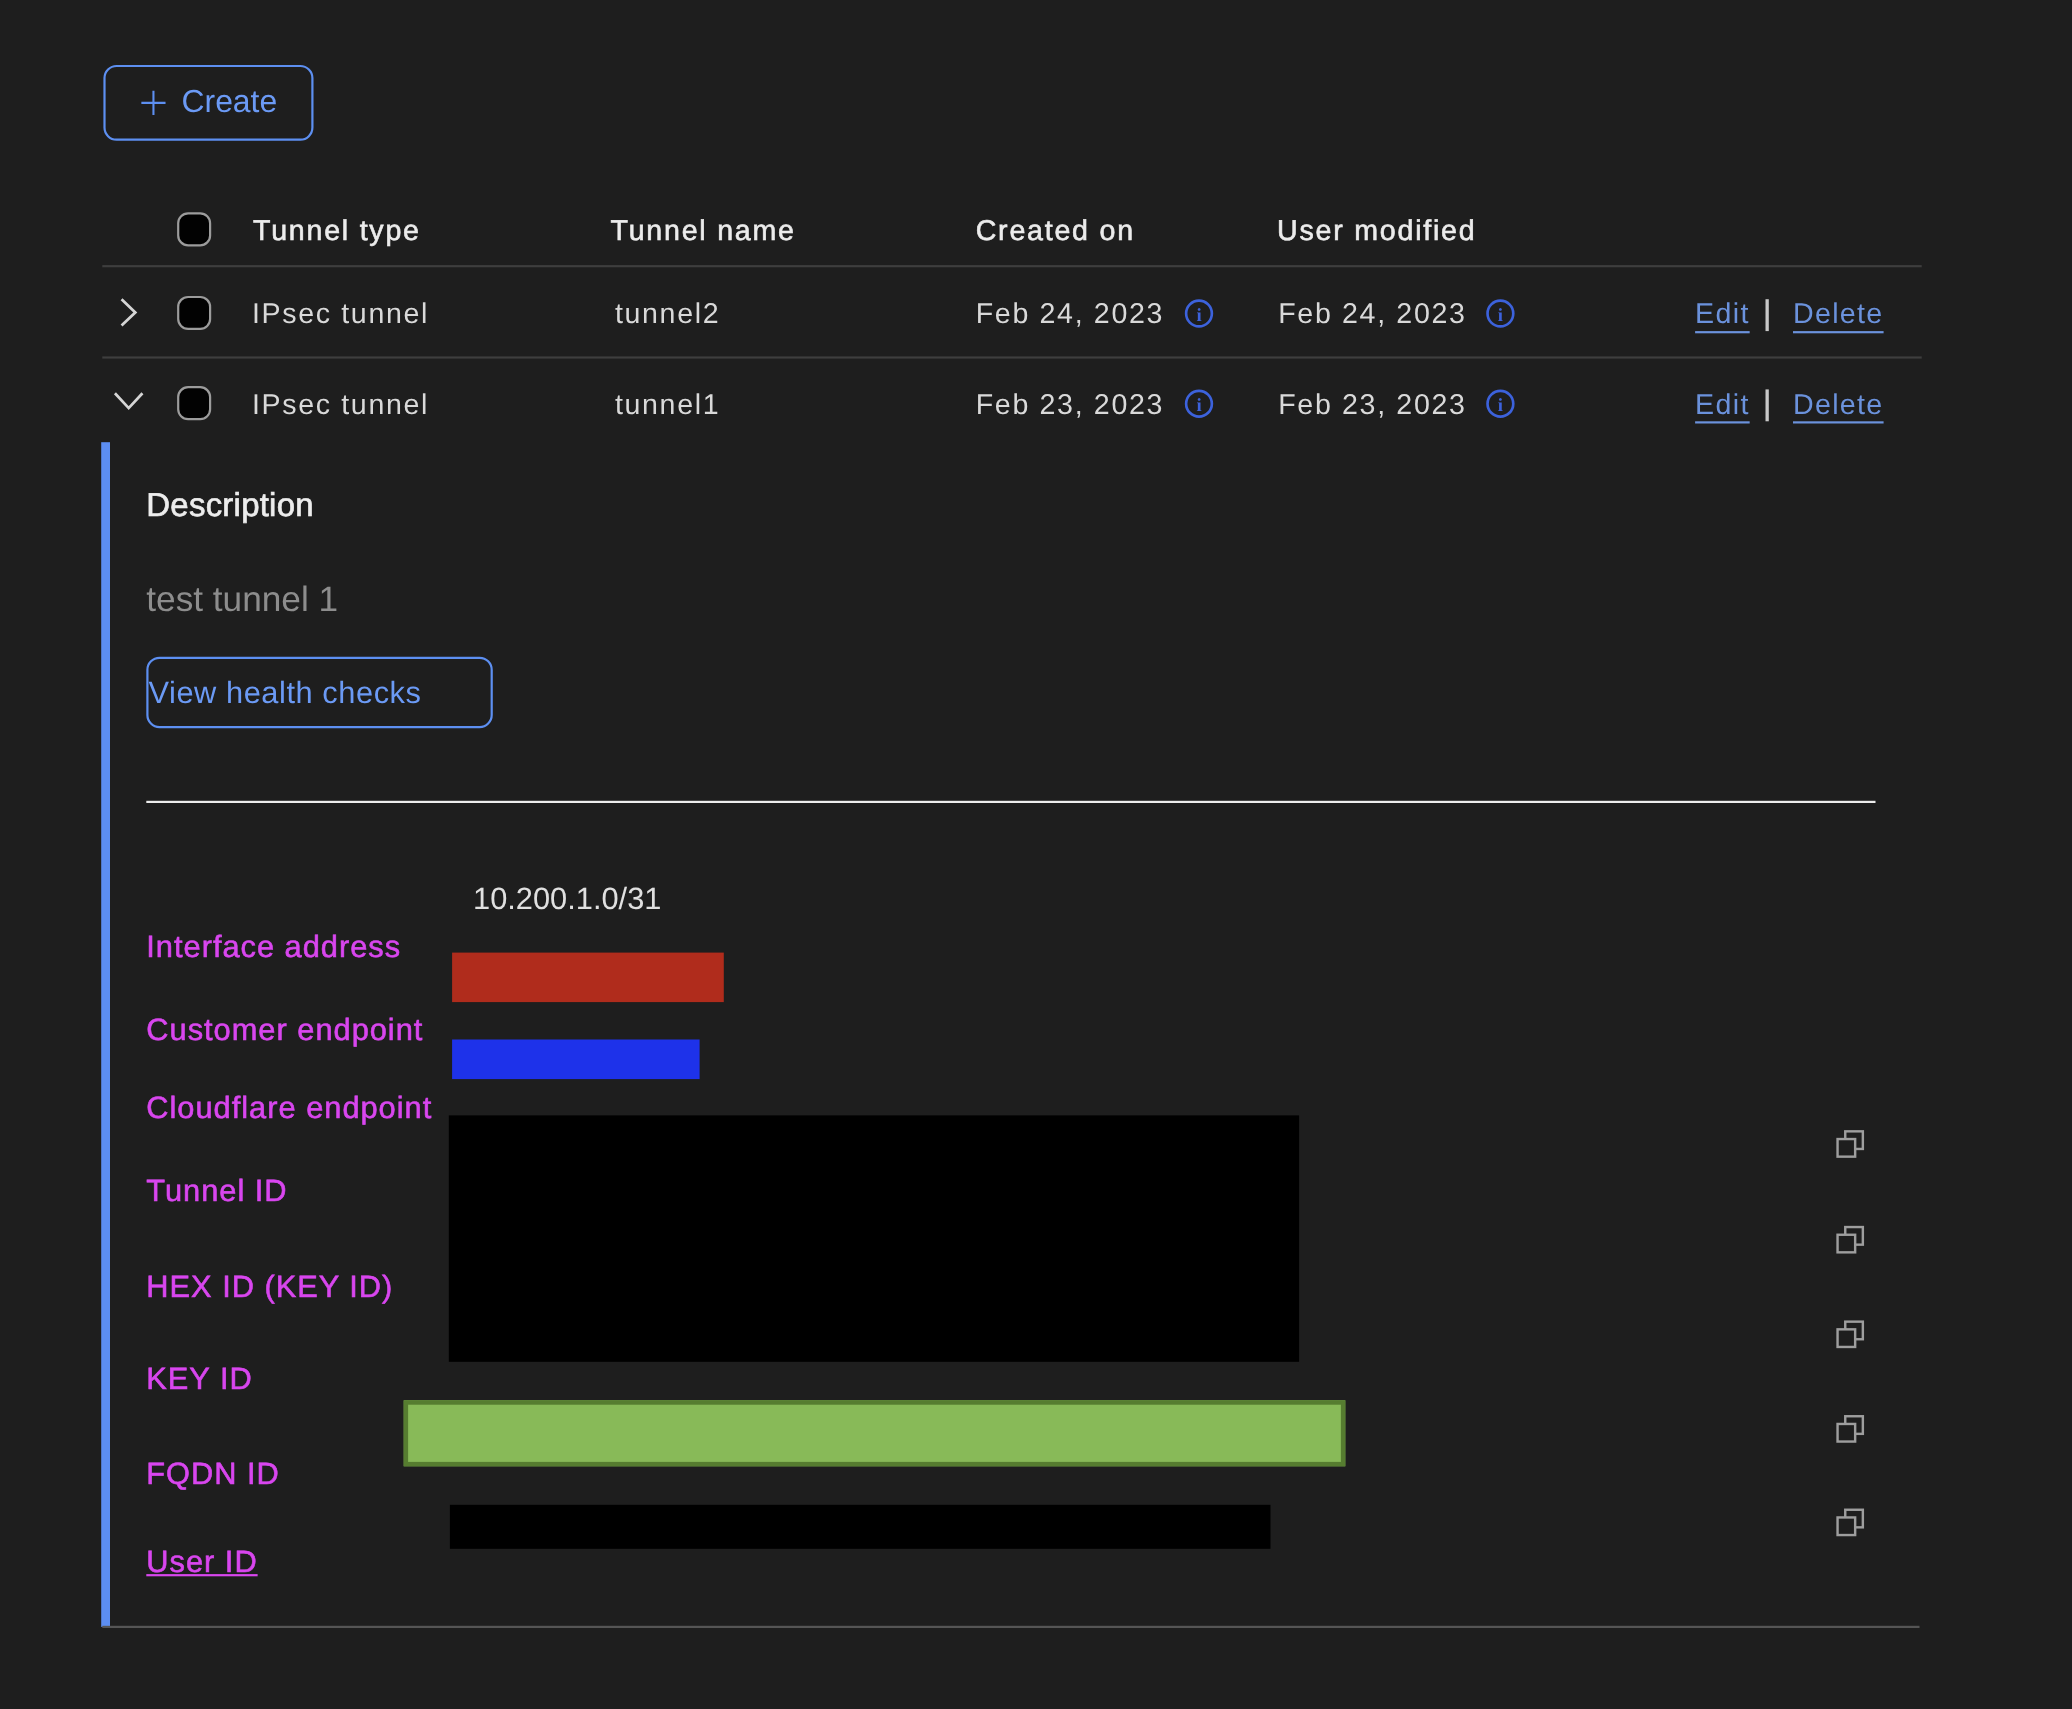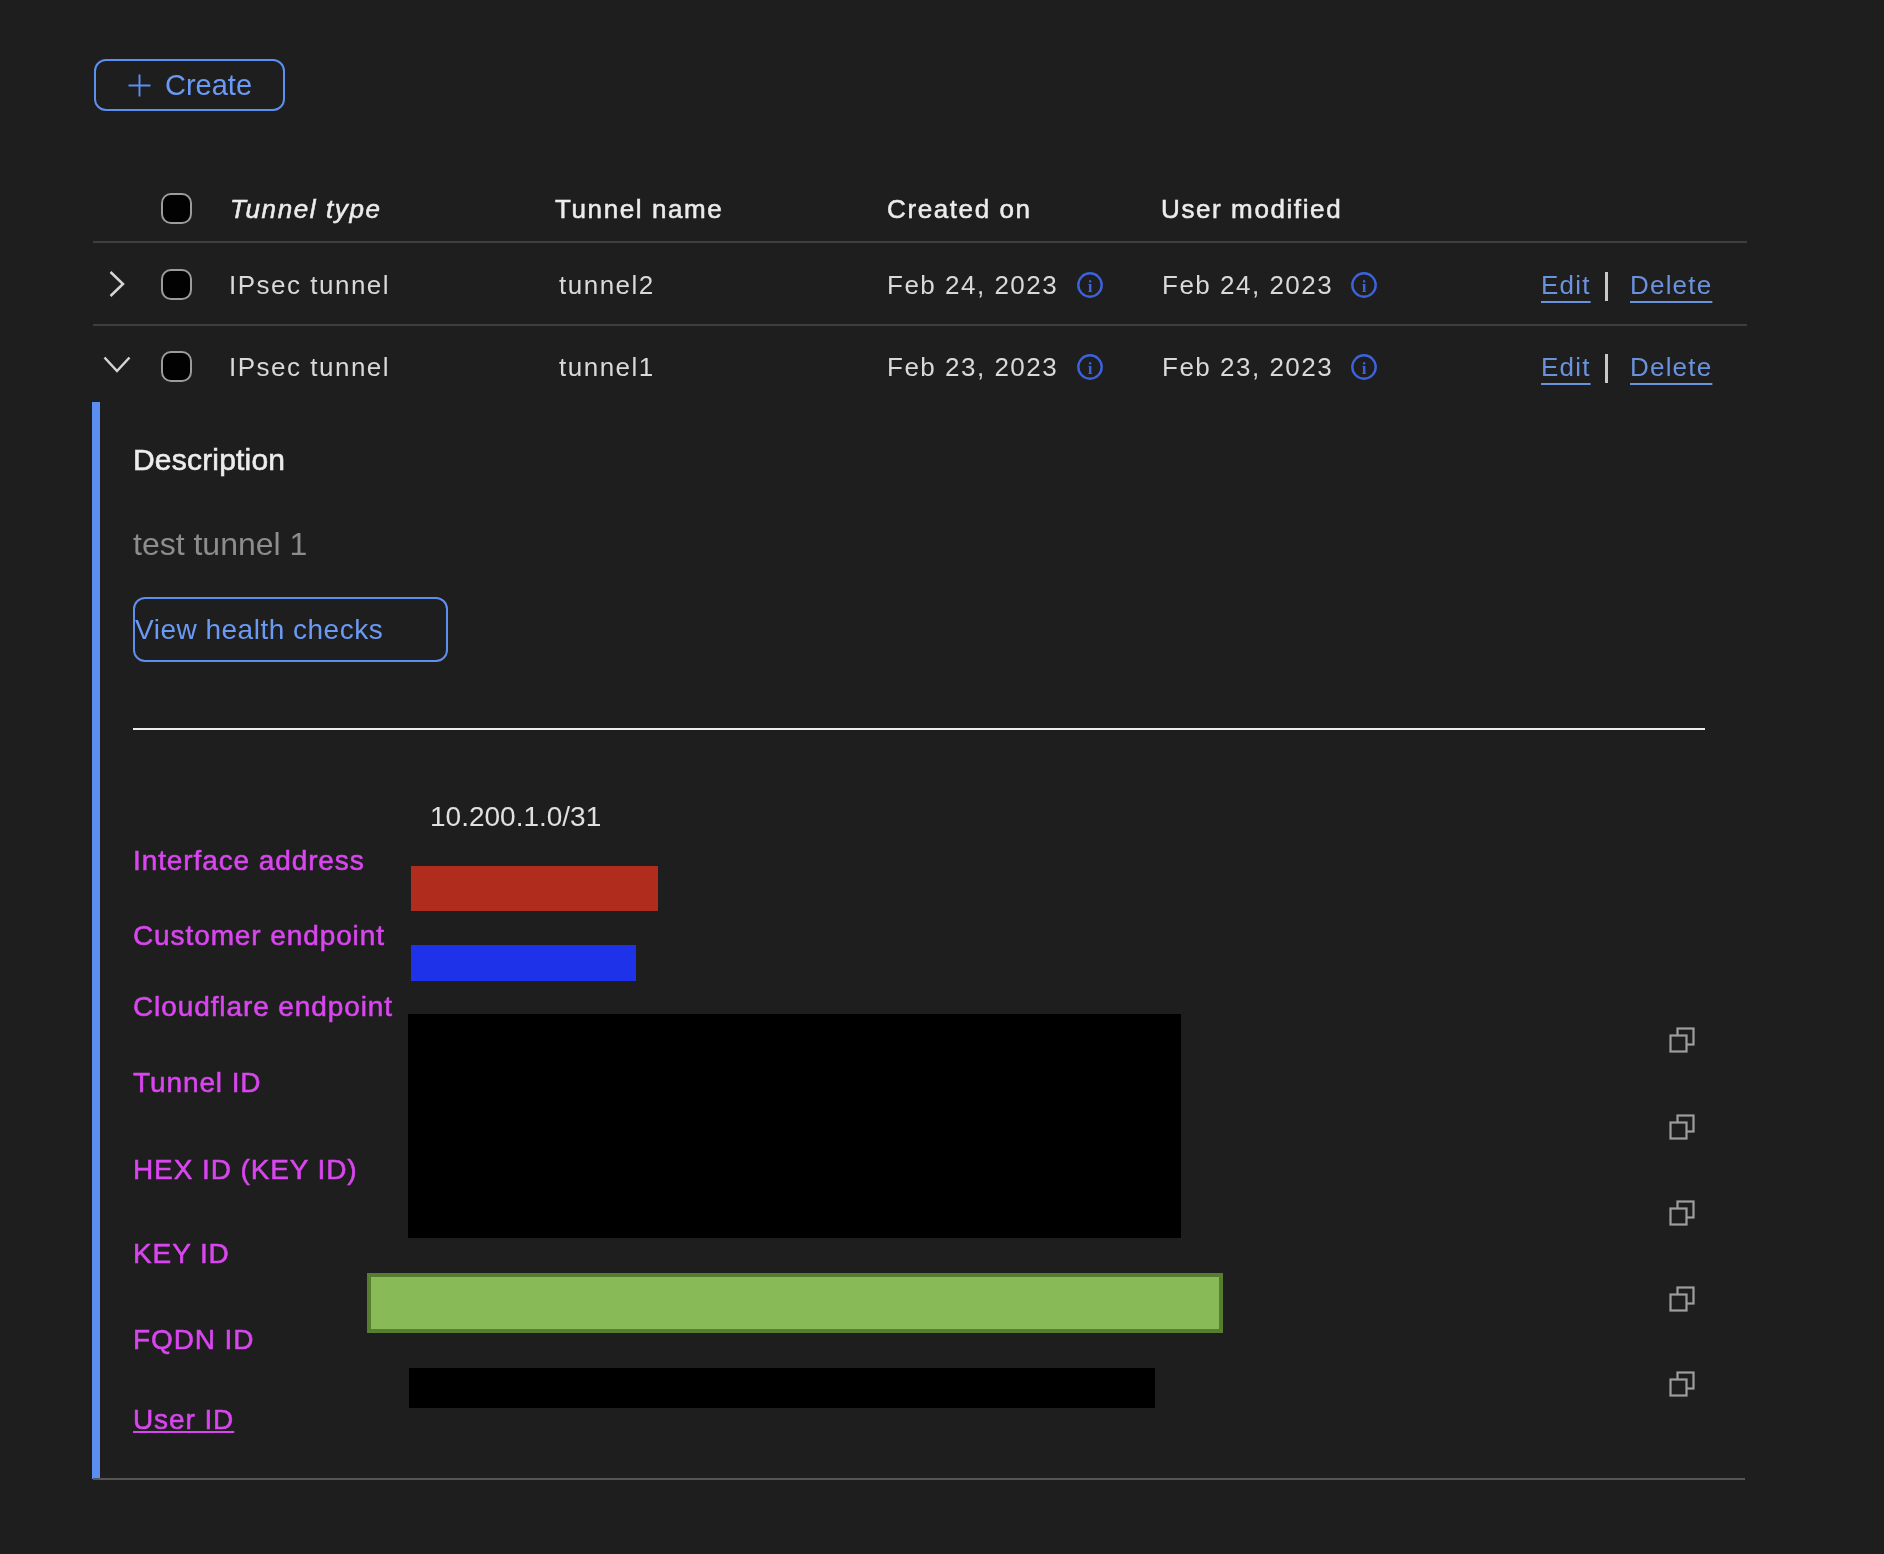--- a/index.html
+++ b/index.html
@@ -9,29 +9,29 @@
   .txt { color:#d9d9d9; font-size:26px; line-height:26px; white-space:nowrap; letter-spacing:1.5px; }
   .hdr { color:#ececec; font-weight:400; -webkit-text-stroke:0.55px currentColor; font-size:26px; line-height:26px; white-space:nowrap; letter-spacing:1.6px; }
   .lbl { color:#d946ef; font-weight:400; -webkit-text-stroke:0.55px currentColor; font-size:28px; line-height:28px; white-space:nowrap; letter-spacing:0.9px;margin-top:44px; }
   .link { color:#6b92dc; font-size:26px; line-height:26px; letter-spacing:1.2px; text-decoration:underline; text-underline-offset:7px; text-decoration-thickness:2px; }
   .hline { height:2px; background:#3e3e3e; }
   .cbx { width:31px; height:31px; border:2px solid #9c9c9c; border-radius:10px; background:#020202; }
 </style>
 </head>
 <body>
 
-<div class="abs" style="left:94px; top:59px; width:191px; height:52px; border:2px solid #5d8ff1; border-radius:12px; display:flex; align-items:center; justify-content:center; gap:13px;">
+<div class="abs" style="left:94px; top:59px; width:191px; height:69px; border:2px solid #5d8ff1; border-radius:12px; display:flex; align-items:center; justify-content:center; gap:13px;">
   <svg width="25" height="25" viewBox="0 0 25 25">
       <path d="M12.5 1.5 V23.5 M1.5 12.5 H23.5" stroke="#5d8ff1" stroke-width="1.9"></path>
     </svg>
   <span style="color:#6b9af5; font-size:29px;">Create</span>
 </div>
 
 <div class="abs cbx" style="left:161px; top:193px;"></div>
-<div class="abs hdr" style="left:230px; top:196px;font-style:italic;">Tunnel type</div>
+<div class="abs hdr" style="left:230px; top:196px;">Tunnel type</div>
 <div class="abs hdr" style="left:555px; top:196px;">Tunnel name</div>
 <div class="abs hdr" style="left:887px; top:196px;">Created on</div>
 <div class="abs hdr" style="left:1161px; top:196px;">User modified</div>
 <div class="abs hline" style="left:93px; top:241px; width:1654px;"></div>
 
 <svg class="abs" style="left:103px; top:270px;" width="28" height="28" viewBox="0 0 28 28">
     <path d="M7.5 2 L20 14 L7.5 26" stroke="#d5d5d5" stroke-width="2.5" fill="none"></path>
   </svg>
 <div class="abs cbx" style="left:161px; top:269px;"></div>
 <div class="abs txt" style="left:229px; top:272px;">IPsec tunnel</div>

